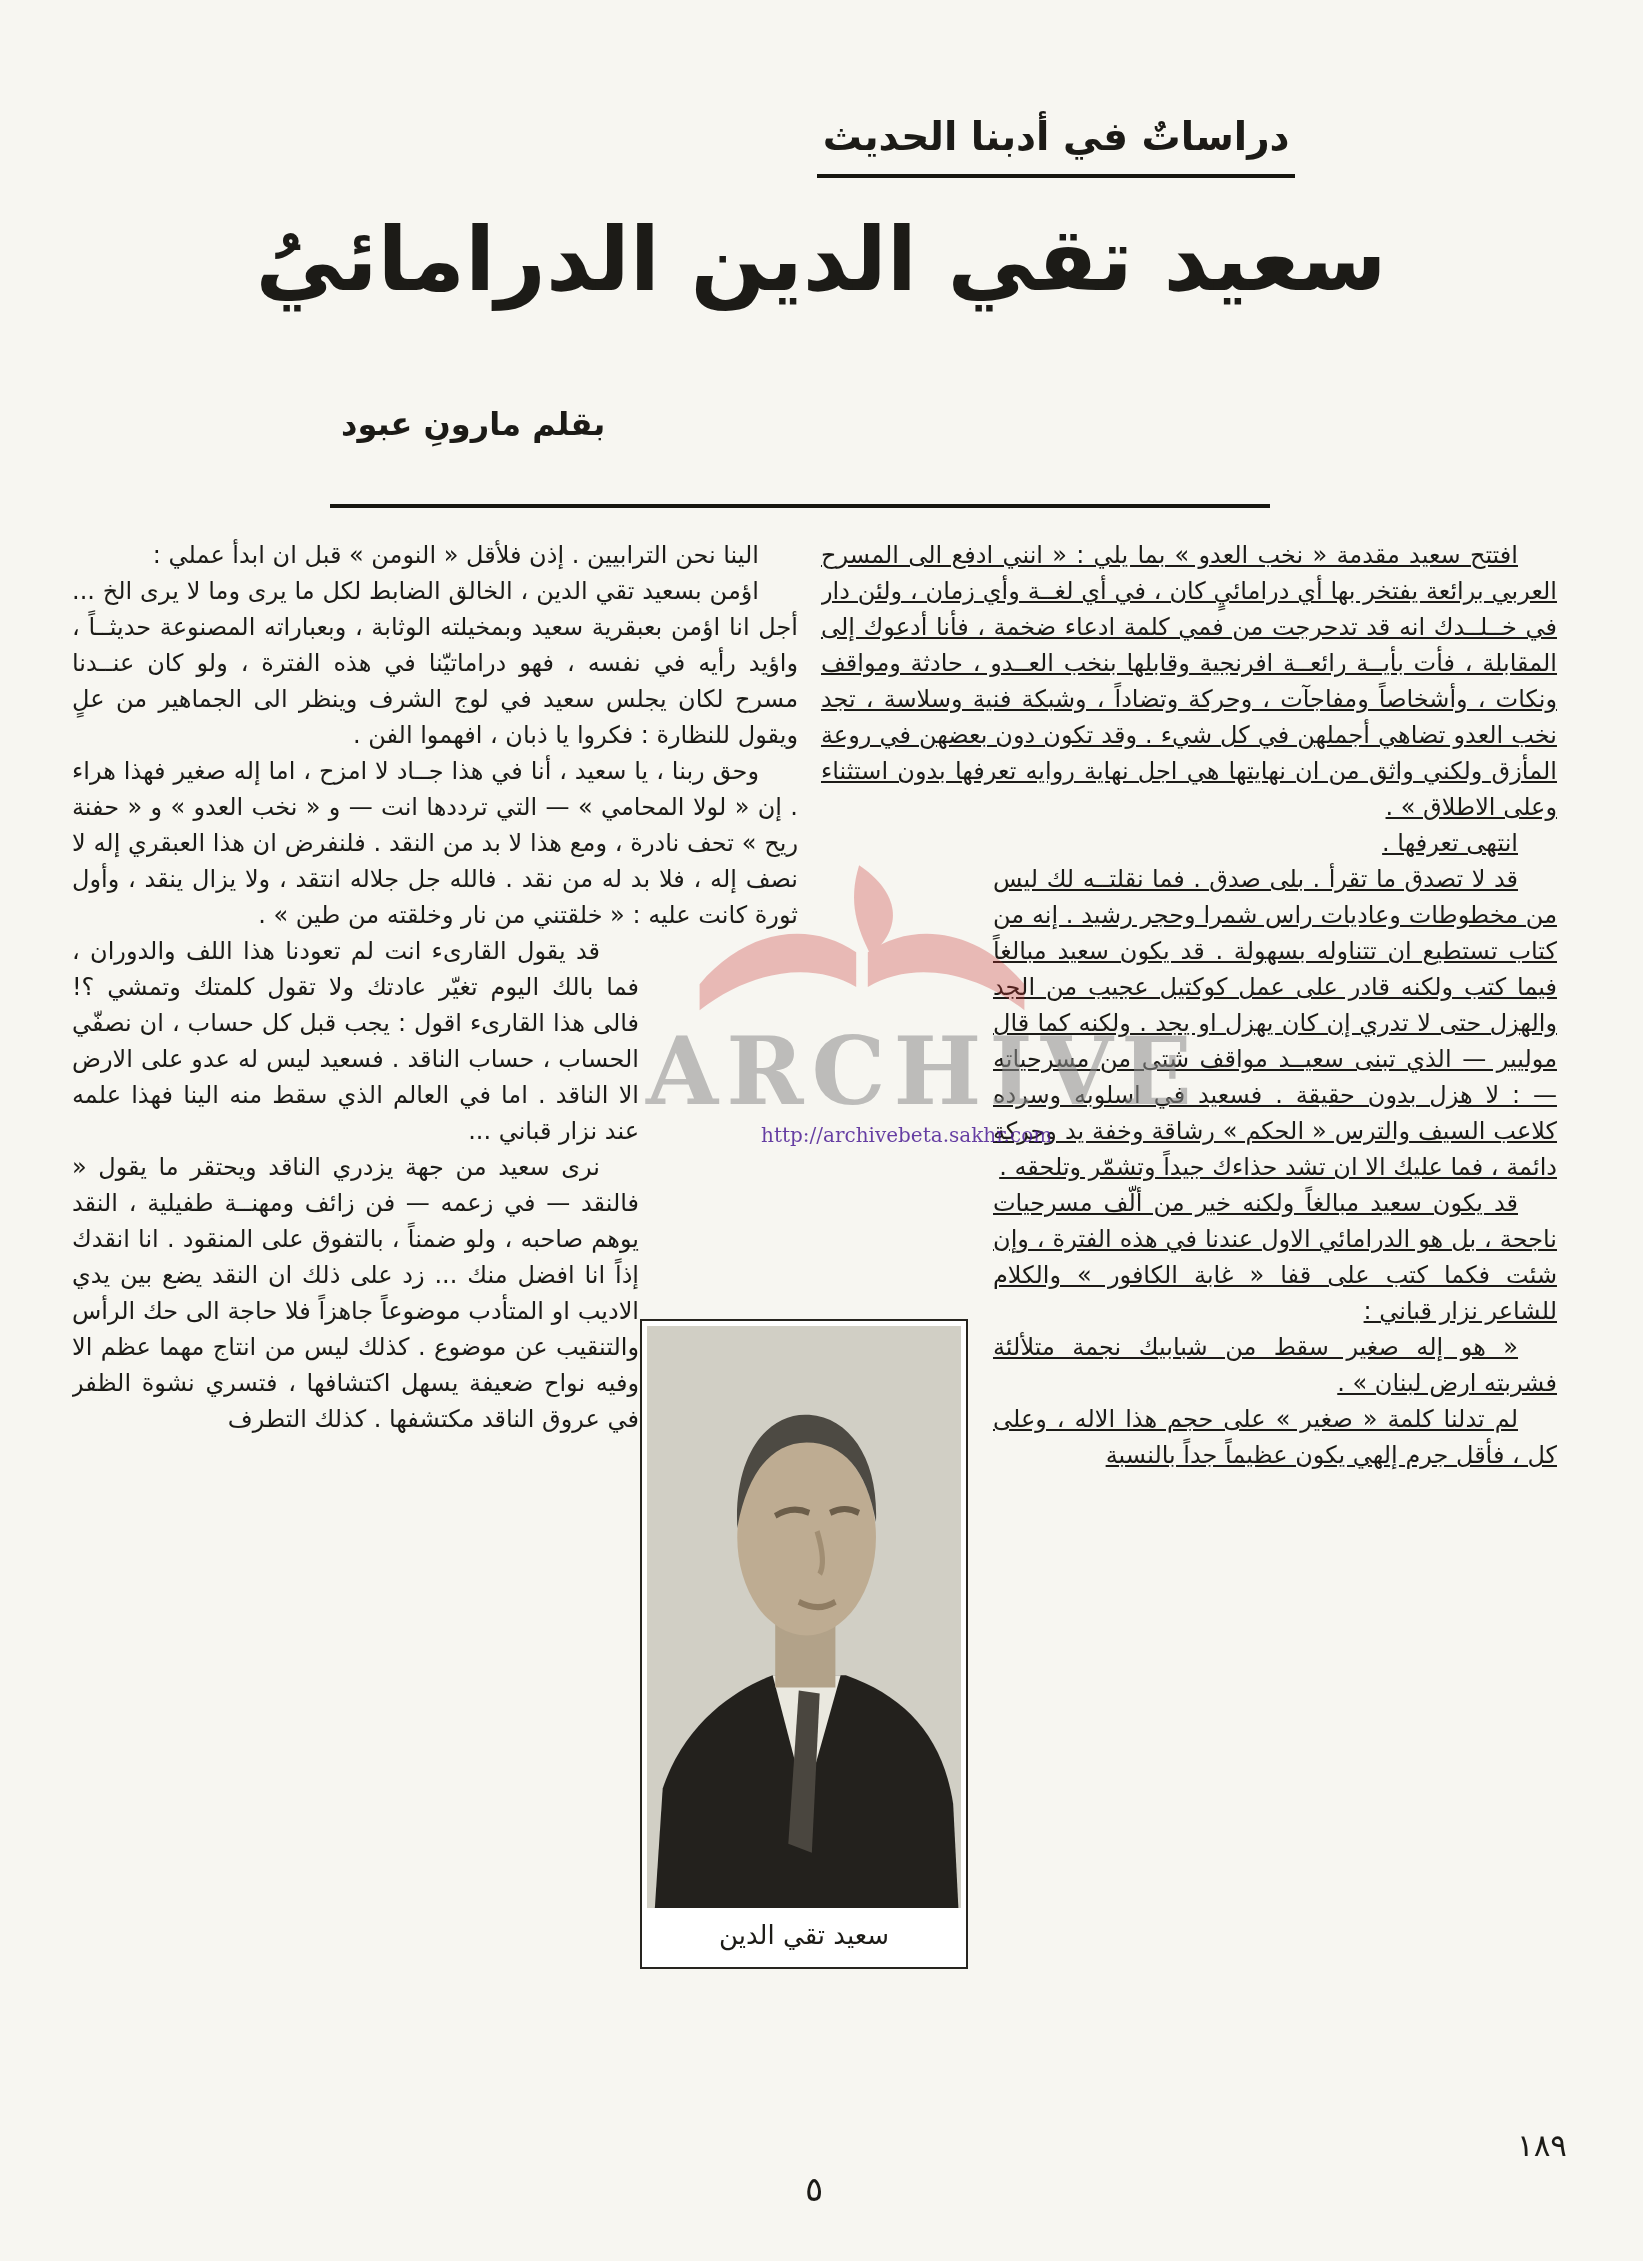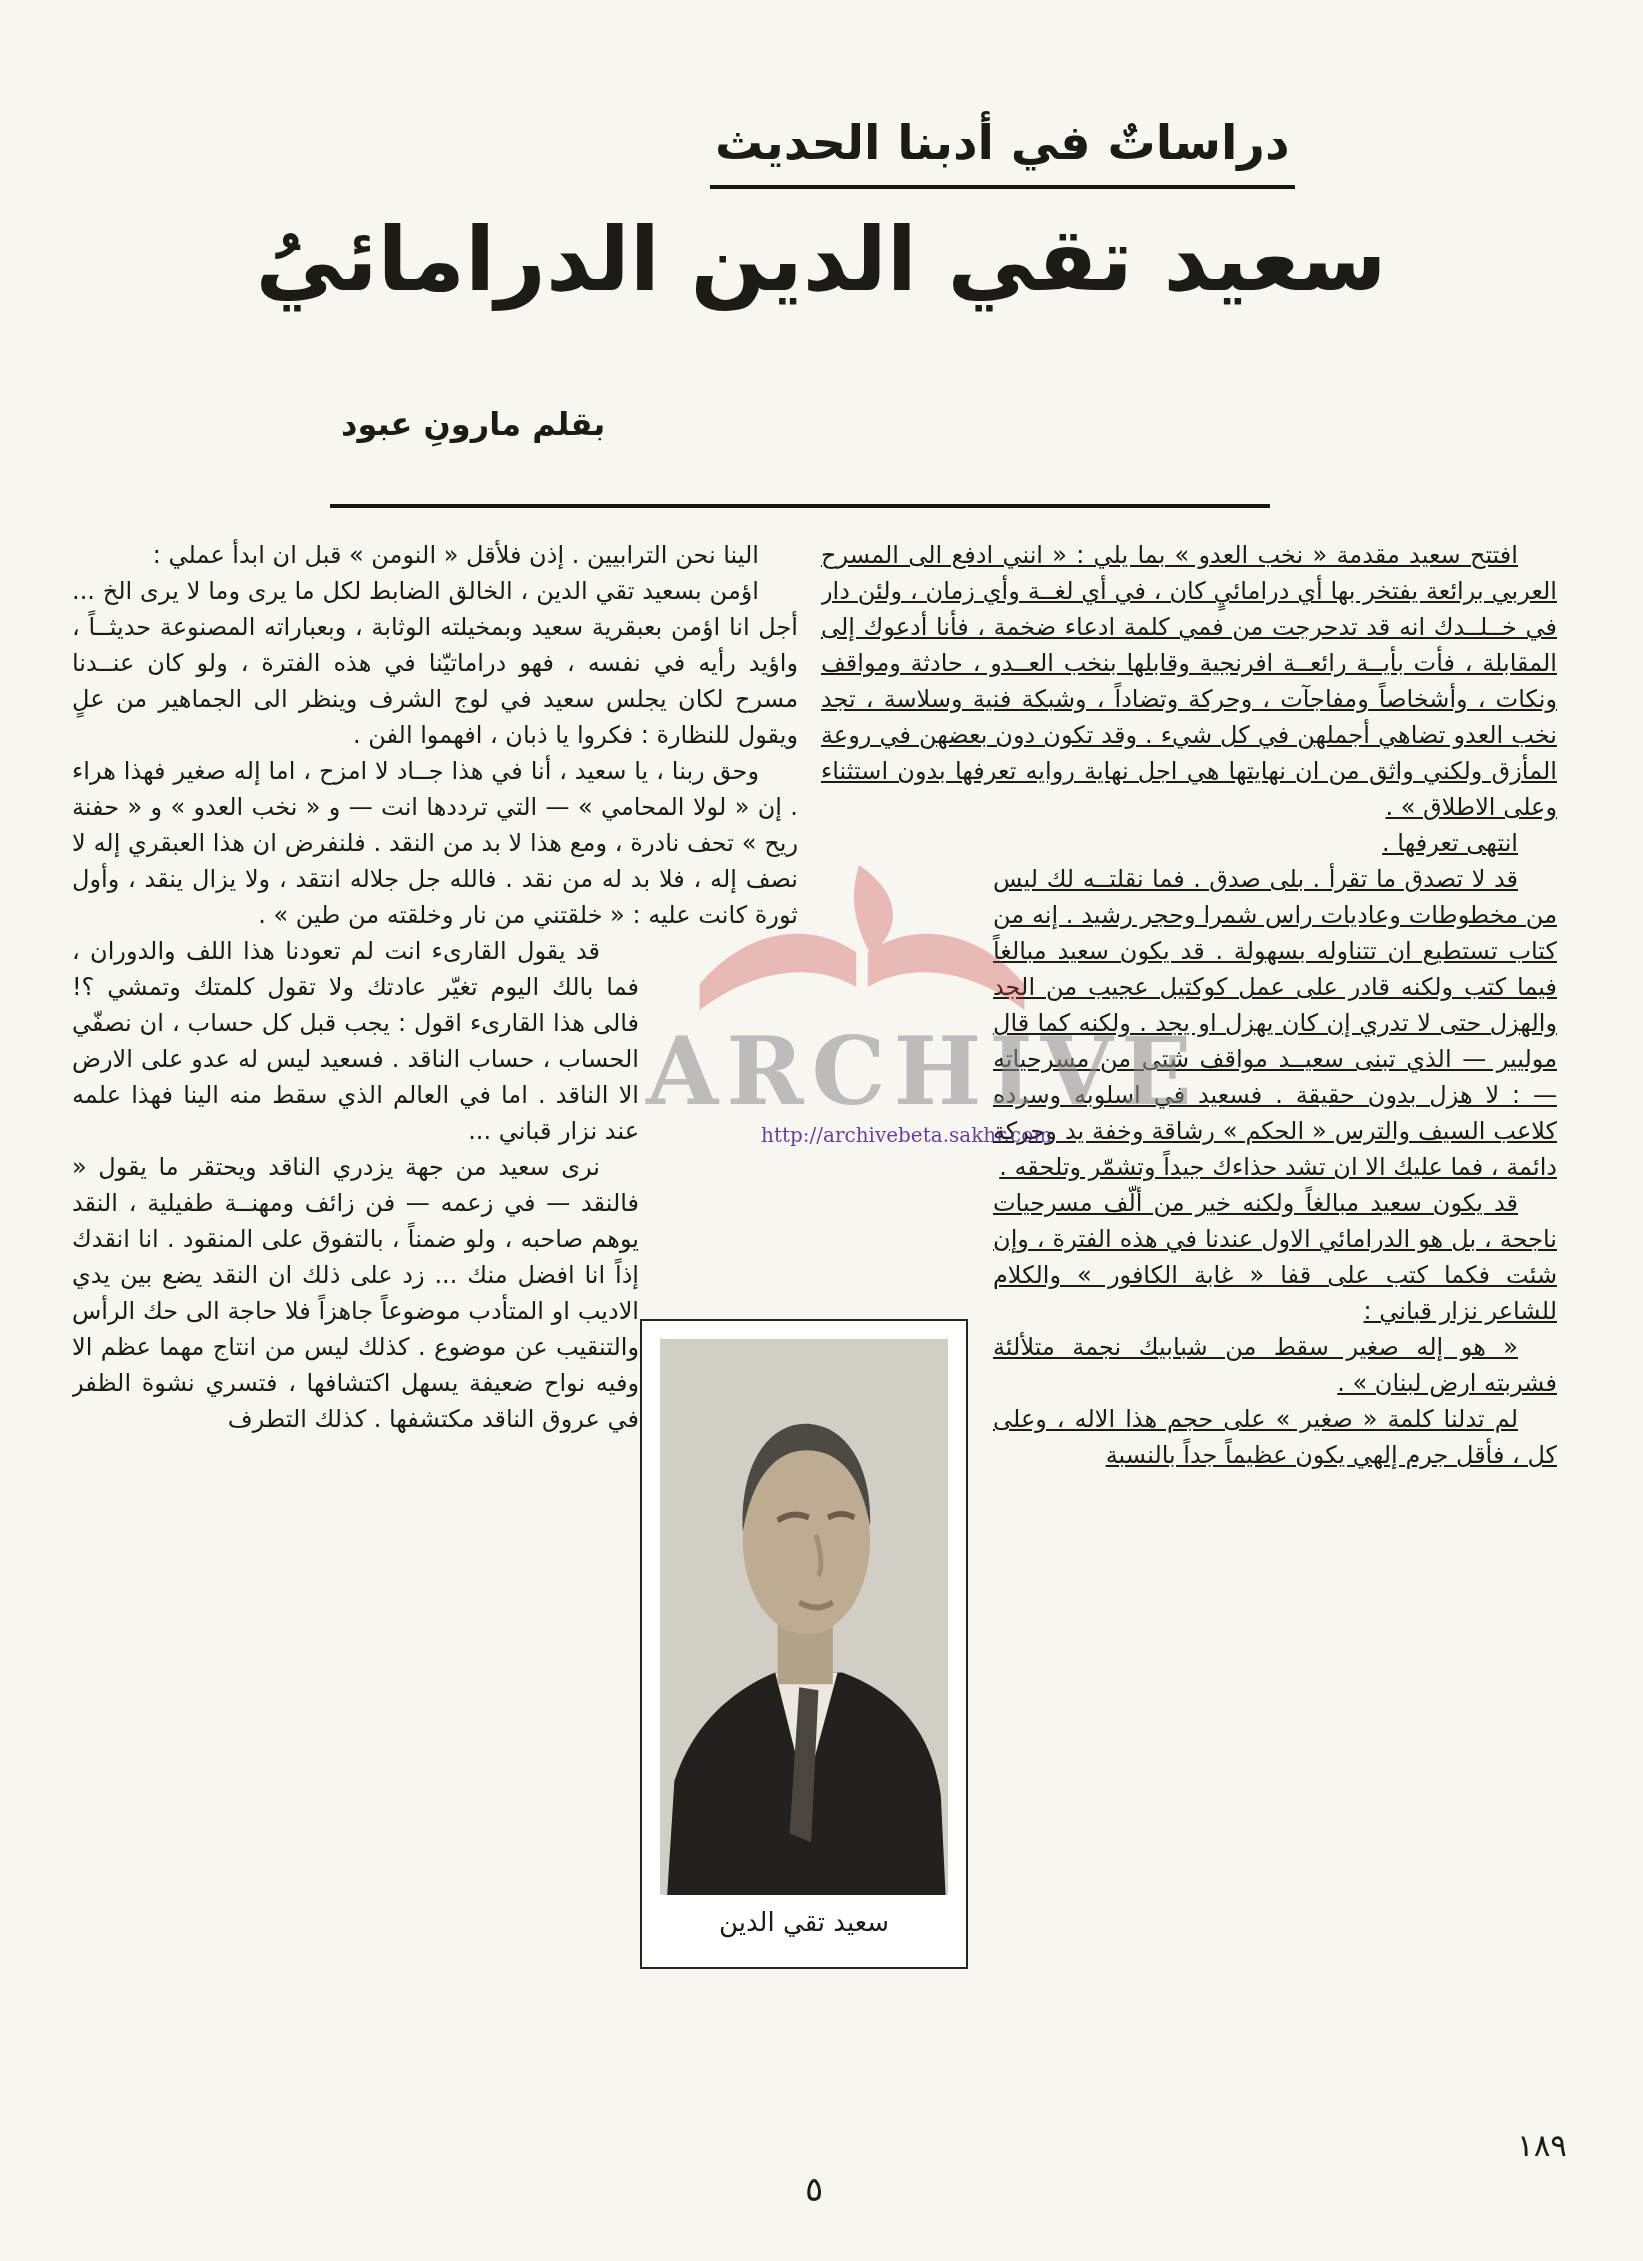--- a/index.html
+++ b/index.html
@@ -6,21 +6,21 @@
   body{
     width:1643px;height:2261px;position:relative;overflow:hidden;
     background:#f7f6f1;color:#1c1b17;
     font-family:"DejaVu Sans",sans-serif;
   }
   .page{position:absolute;inset:0;}
 
   
   .series-title{
     position:absolute;top:114px;right:348px;
-    font-size:48px;font-weight:bold;direction:rtl;
+    font-size:39px;font-weight:bold;direction:rtl;
     padding:0 5.4px 15px 5.4px;border-bottom:4px solid #17160f;
     letter-spacing:0.7px;
     text-align:center;
   }
   .main-title{
     position:absolute;top:208px;left:223px;width:1196px;margin:0;
     text-align:center;font-size:88px;font-weight:bold;direction:rtl;
     white-space:nowrap;letter-spacing:-0.7px;
   }
   .byline{
@@ -40,21 +40,21 @@
   .column p{margin:0;text-indent:39px;}
   .col-right{right:86px;width:736px;text-decoration:underline;}
   .col-left{left:72px;width:726px;}
   .rc-spacer{float:left;width:172px;height:993px;}
   .lc-spacer{float:right;width:159px;height:811px;}
 
   
   .photo-figure{
     position:absolute;left:640px;top:1319px;width:328px;height:650px;
     margin:0;box-sizing:border-box;border:2px solid #26241f;background:#fff;
-    padding:18px;display:flex;flex-direction:column;z-index:3;
+    padding:5px;display:flex;flex-direction:column;z-index:3;
   }
   .photo-image{flex:1;overflow:hidden;background:#d6d4cb;}
   .photo-image svg{width:100%;height:100%;display:block;}
   .photo-caption{
     height:54px;display:flex;align-items:center;justify-content:center;
     font-size:26px;direction:rtl;background:#fff;
   }
 
   
   .watermark{

